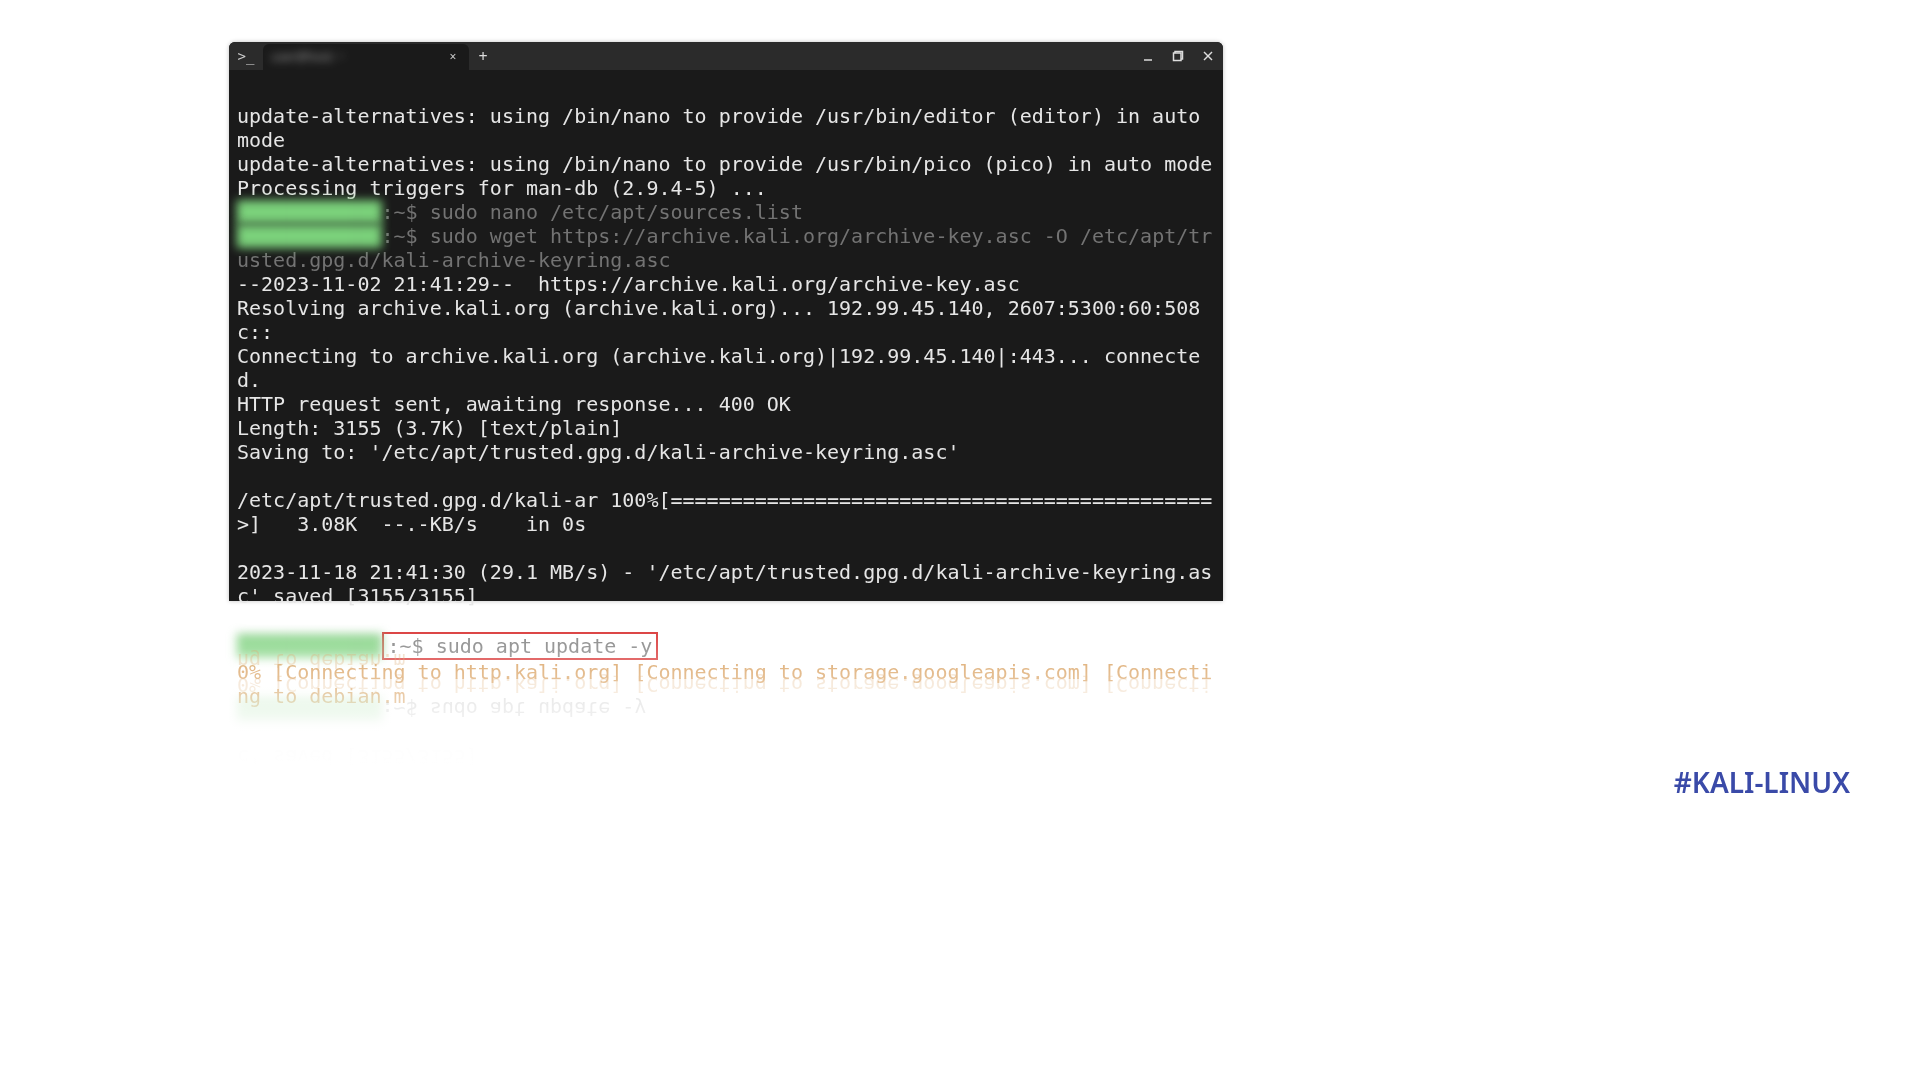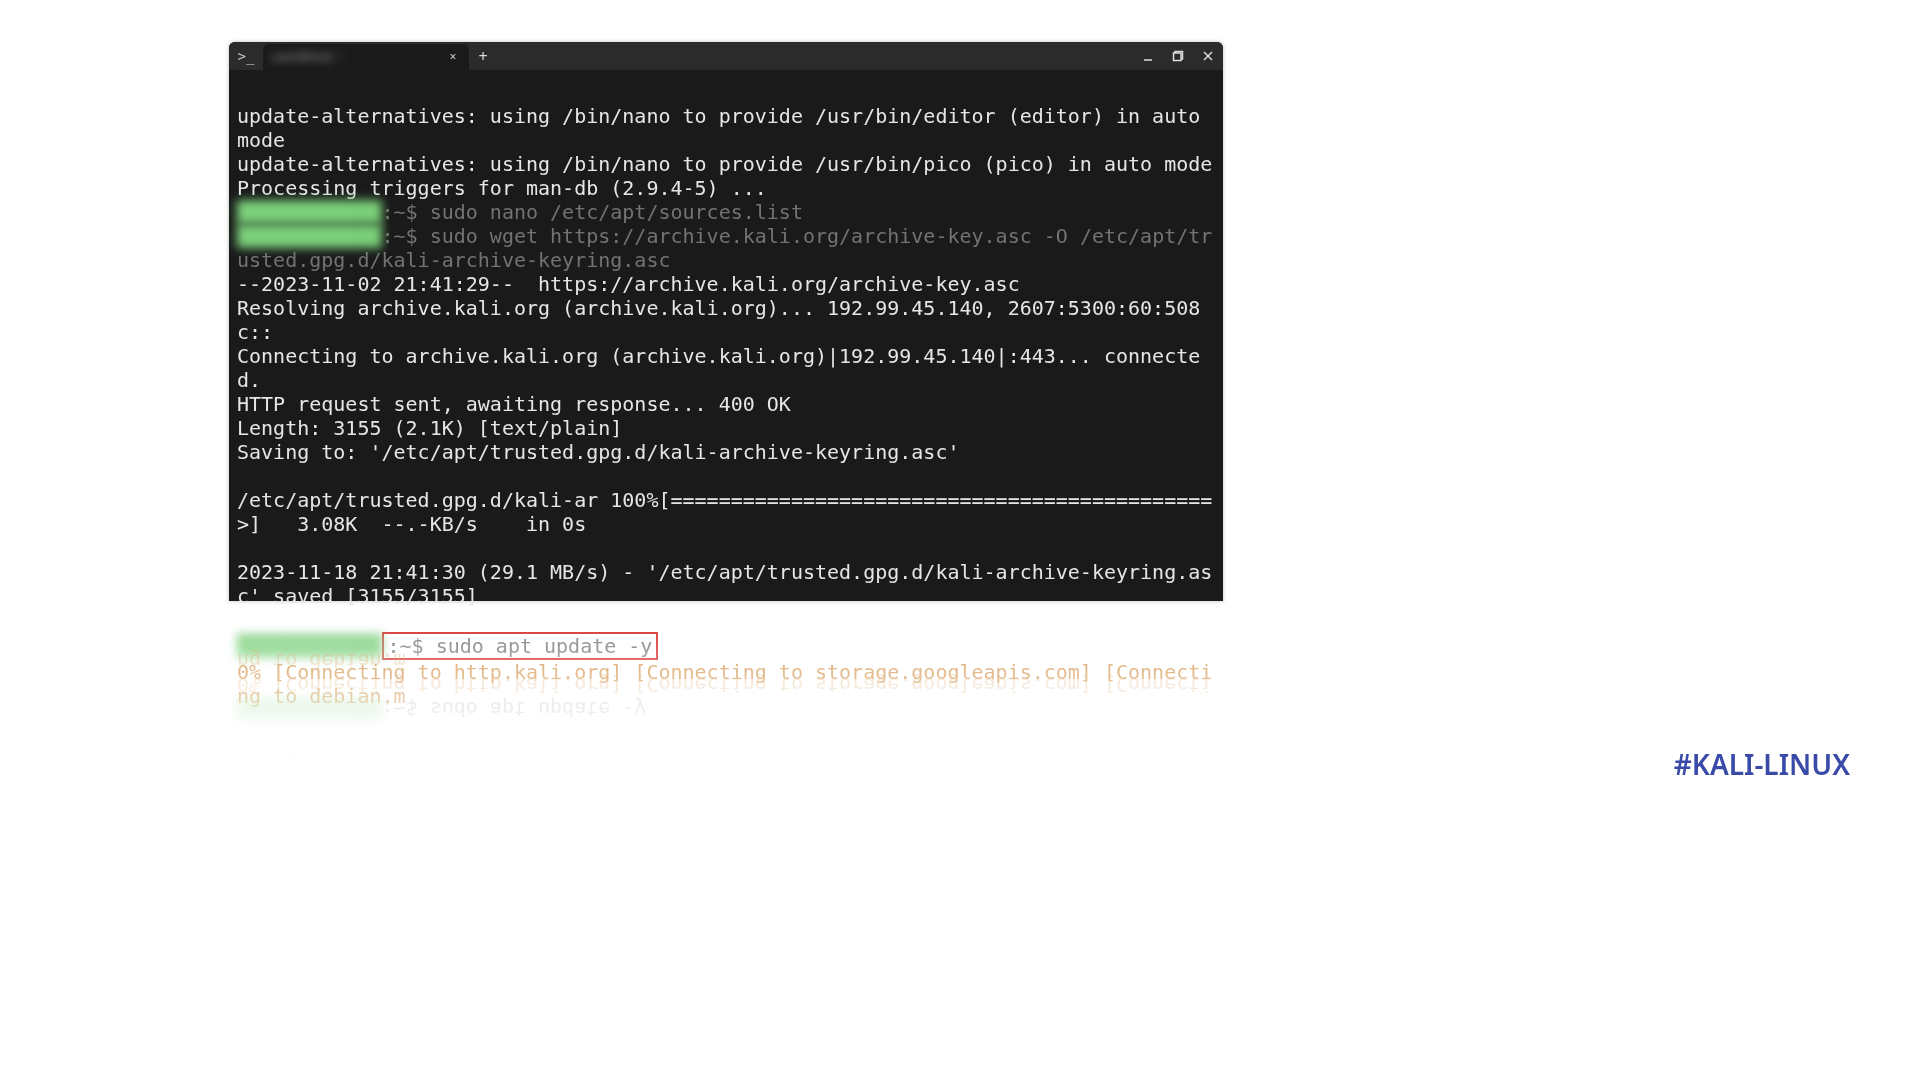--- a/index.html
+++ b/index.html
@@ -27,21 +27,21 @@
   
   .watermark{position:absolute;left:50%;top:50%;transform:translate(-50%,-50%);font:700 120px/1 system-ui;
     color:rgba(255,255,255,0.04);letter-spacing:2px;pointer-events:none;white-space:nowrap}
   
   .reflection{position:absolute;left:229px;top:601px;width:994px;height:240px;transform:scaleY(-1);overflow:hidden;
     opacity:.35;filter:blur(.5px)}
   .reflection .term-body{top:0;bottom:auto;height:559px}
   .reflection-fade{position:absolute;left:229px;top:601px;width:994px;height:240px;
     background:linear-gradient(to bottom,rgba(255,255,255,0) 0%,#ffffff 70%)}
   
-  .hashtag{position:absolute;right:70px;bottom:302px;font:600 28px/1 system-ui;color:#3a4aa8}
+  .hashtag{position:absolute;right:70px;bottom:284px;font:600 28px/1 system-ui;color:#3a4aa8}
 </style>
 </head>
 <body>
 
 <div class="stage">
 
   <div class="term-window">
     <div class="titlebar">
       <div class="app-icon">&gt;_</div>
       <div class="tab">
@@ -72,21 +72,21 @@
     <div class="term-body">
 <span>update-alternatives: using /bin/nano to provide /usr/bin/editor (editor) in auto mode</span>
 <span>update-alternatives: using /bin/nano to provide /usr/bin/pico (pico) in auto mode</span>
 <span>Processing triggers for man-db (2.9.4-5) ...</span>
 <span class="prompt-host">████████████</span><span class="cmd">:~$ sudo nano /etc/apt/sources.list</span>
 <span class="prompt-host">████████████</span><span class="cmd">:~$ sudo wget https://archive.kali.org/archive-key.asc -O /etc/apt/trusted.gpg.d/kali-archive-keyring.asc</span>
 <span>--2023-11-02 21:41:29--  https://archive.kali.org/archive-key.asc</span>
 <span>Resolving archive.kali.org (archive.kali.org)... 192.99.45.140, 2607:5300:60:508c::</span>
 <span>Connecting to archive.kali.org (archive.kali.org)|192.99.45.140|:443... connected.</span>
 <span>HTTP request sent, awaiting response... 400 OK</span>
-<span>Length: 3155 (2.1K) [text/plain]</span>
+<span>Length: 3155 (3.7K) [text/plain]</span>
 <span>Saving to: '/etc/apt/trusted.gpg.d/kali-archive-keyring.asc'</span>
 <span></span>
 <span>/etc/apt/trusted.gpg.d/kali-ar 100%[=============================================&gt;]   3.08K  --.-KB/s    in 0s</span>
 <span></span>
 <span>2023-11-18 21:41:30 (29.1 MB/s) - '/etc/apt/trusted.gpg.d/kali-archive-keyring.asc' saved [3155/3155]</span>
 <span></span>
 <span class="prompt-host">████████████</span><span class="highlight-box"><span class="cmd">:~$ sudo apt update -y</span></span>
 <span class="orange">0% [Connecting to http.kali.org] [Connecting to storage.googleapis.com] [Connecting to debian.m</span>
     </div>
   </div>

